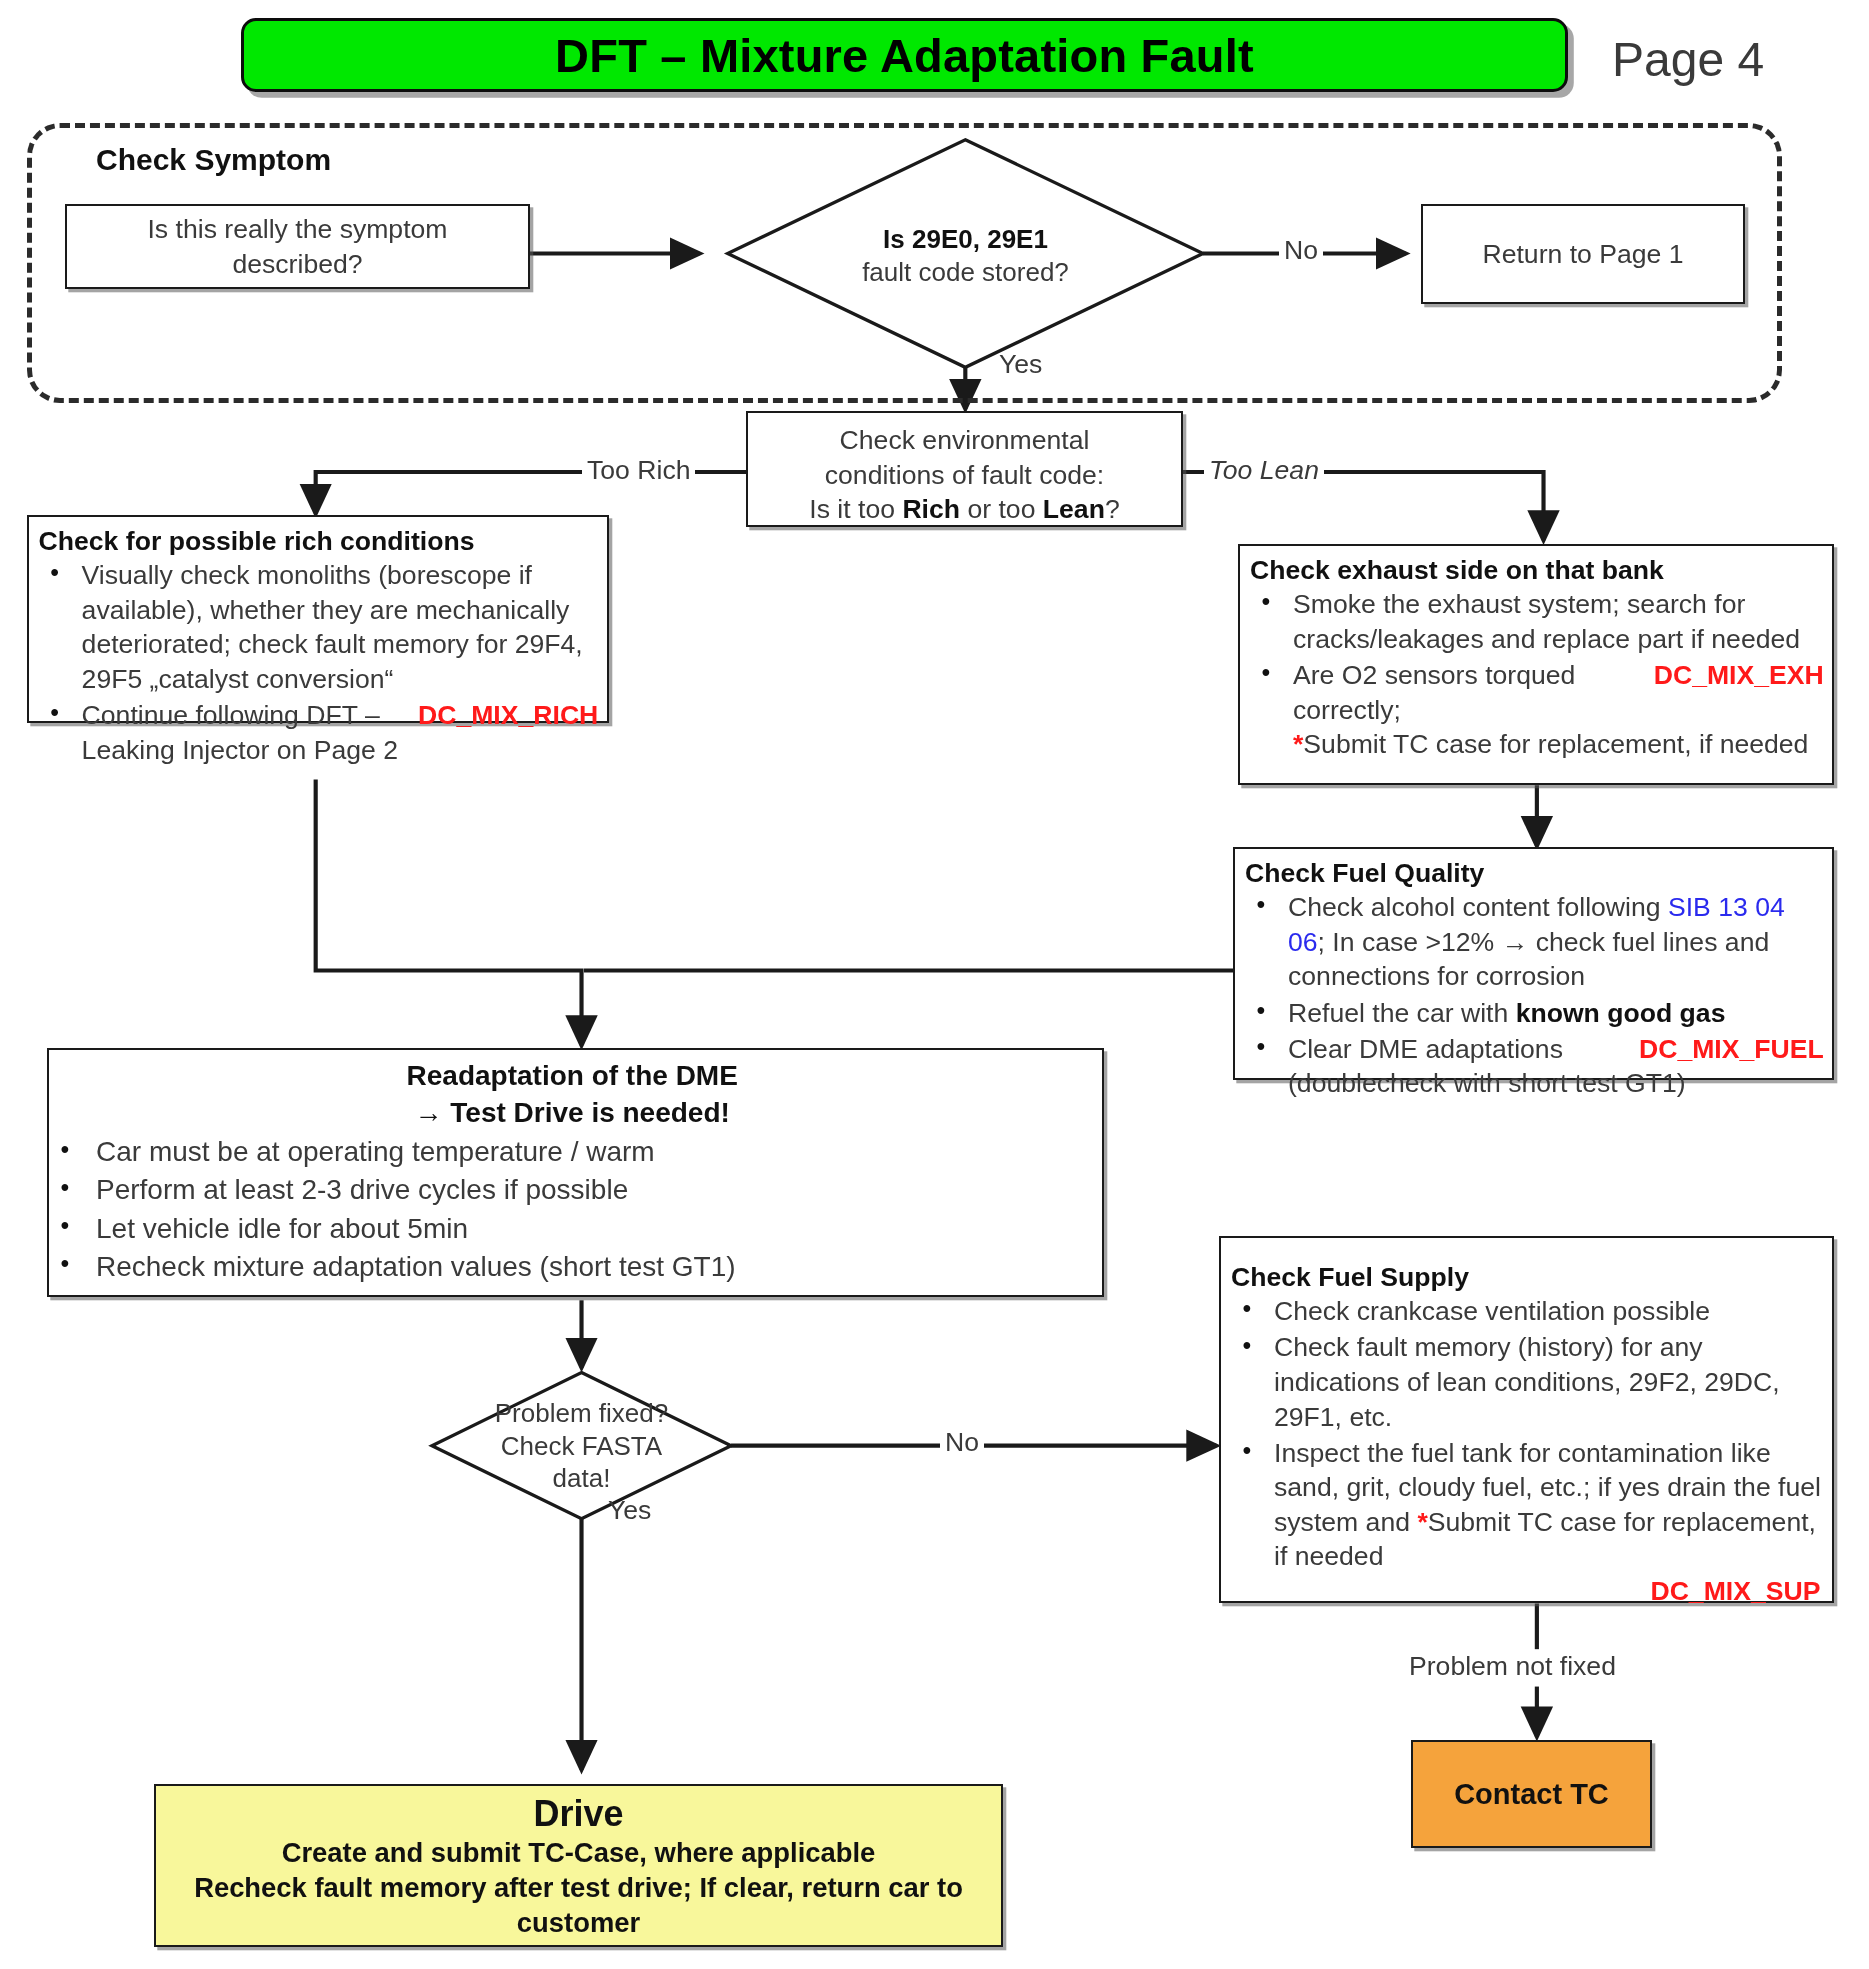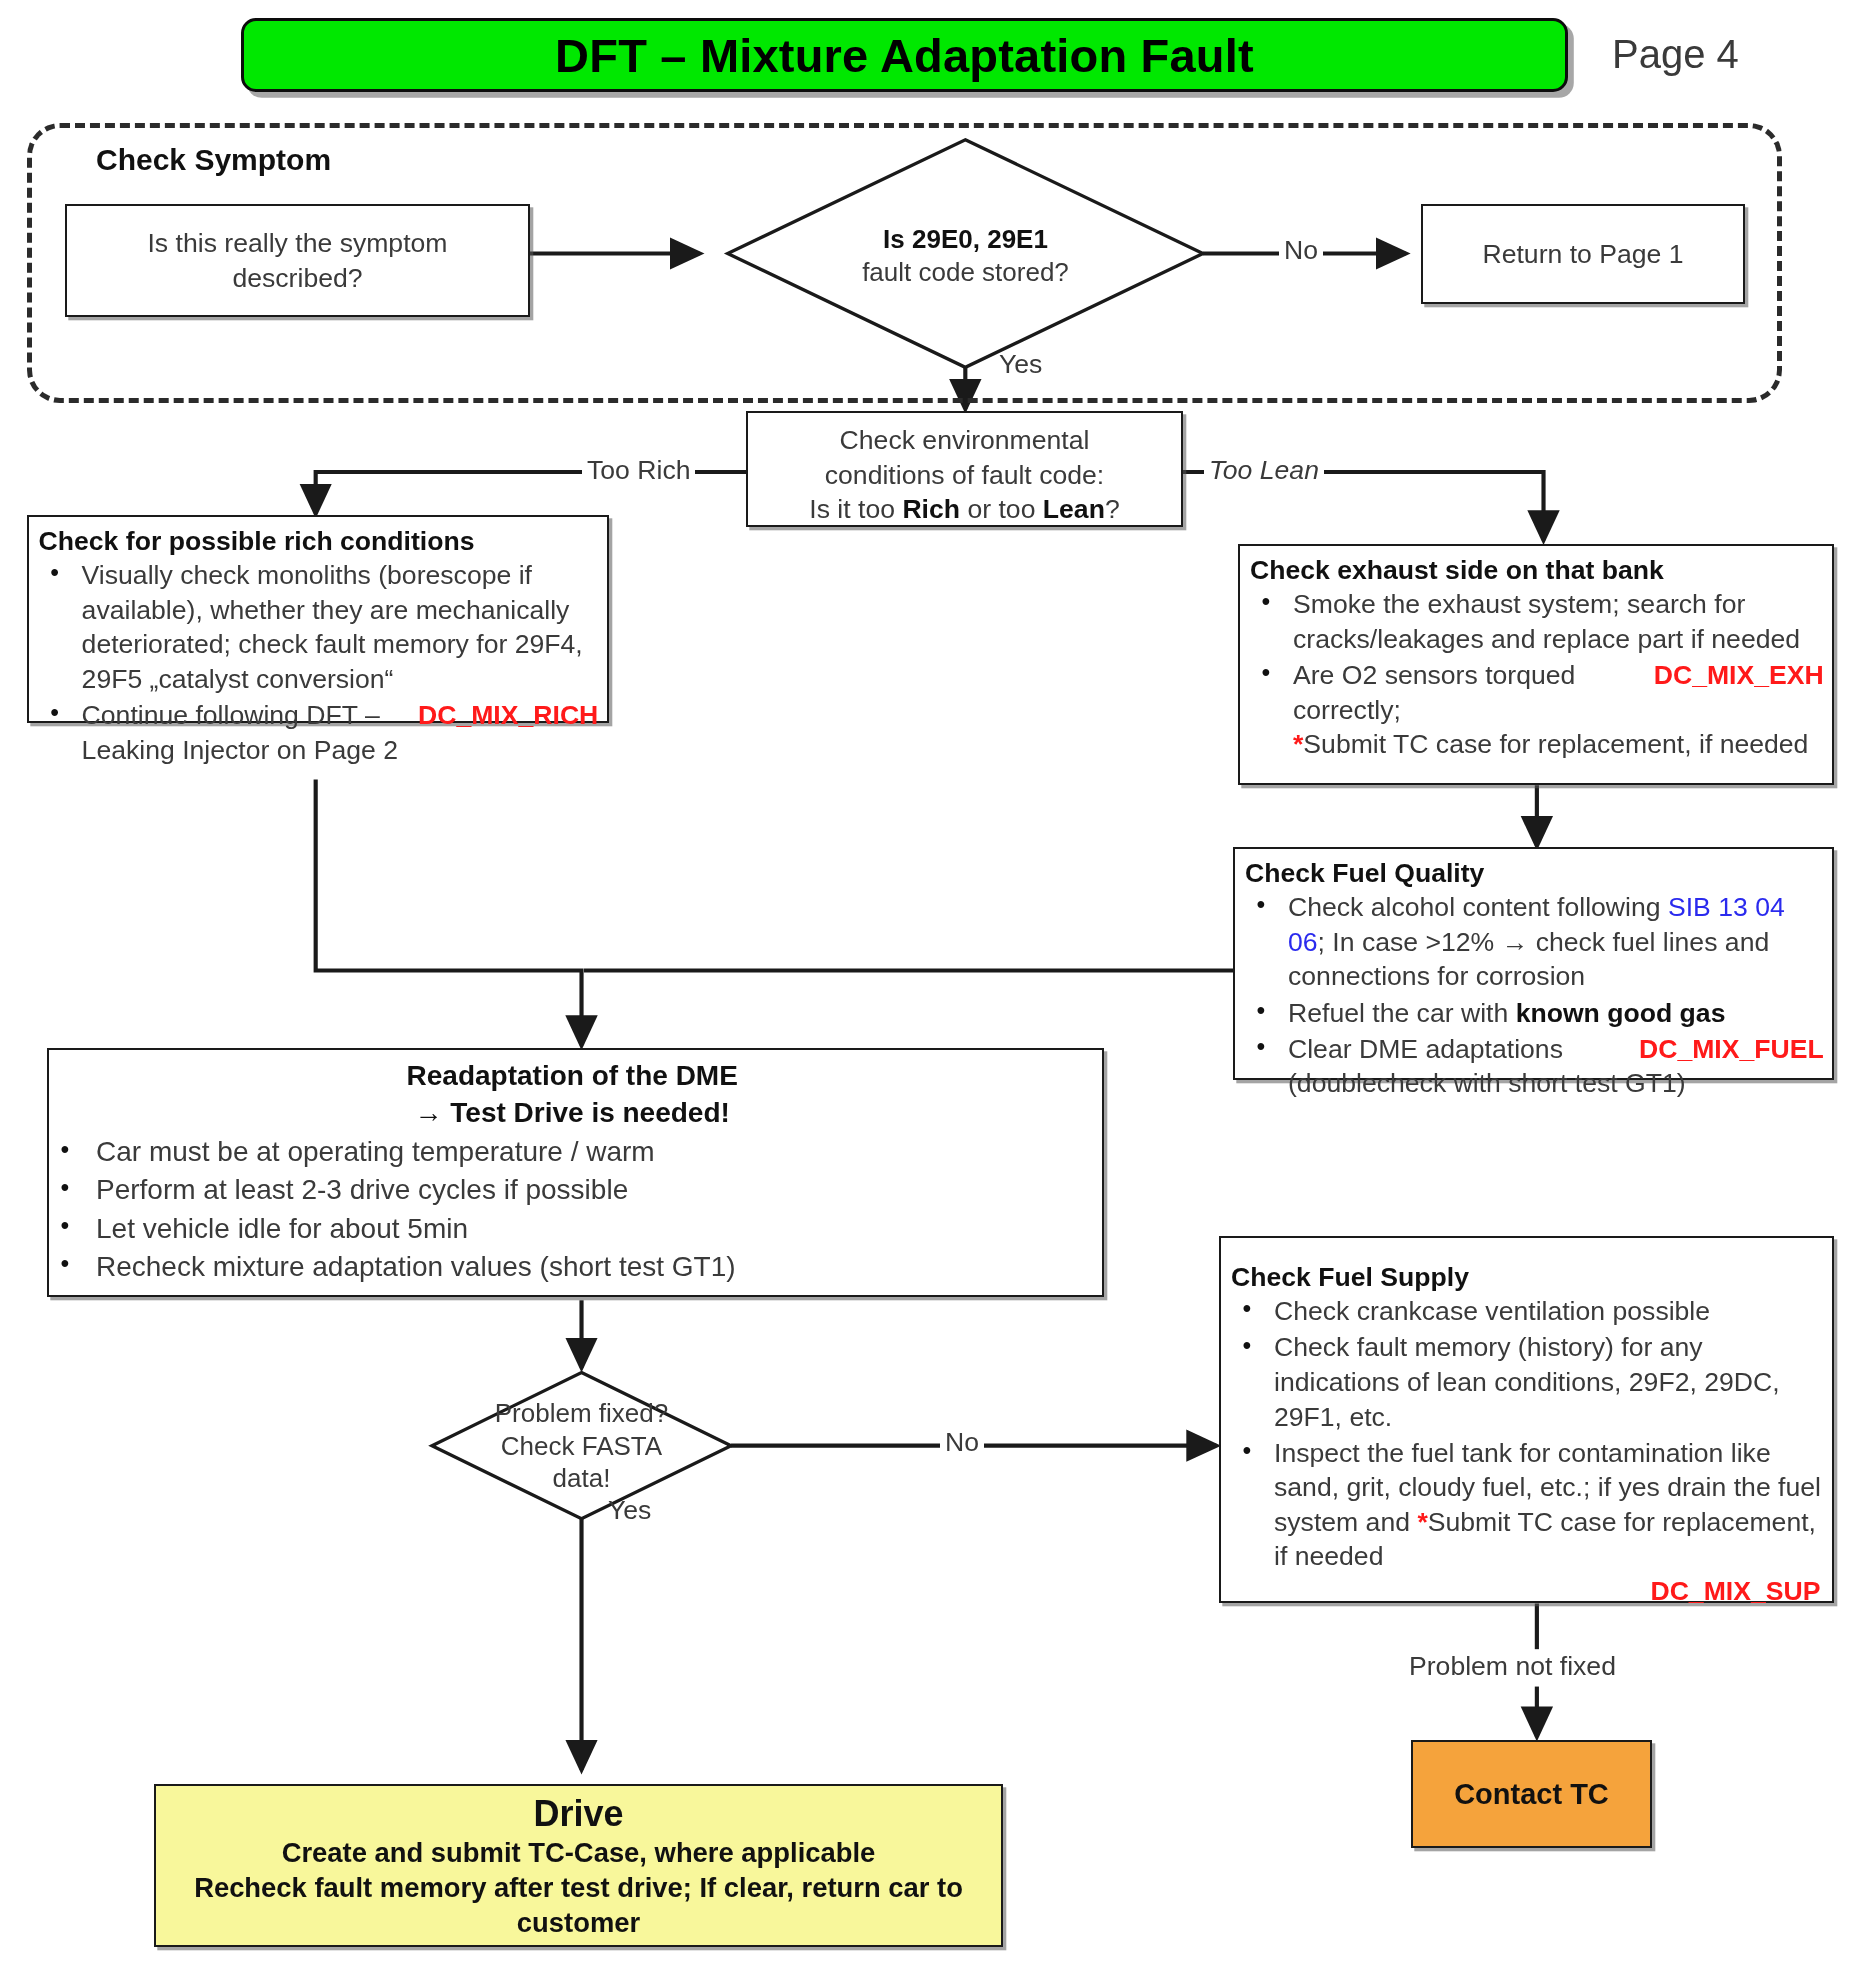--- a/index.html
+++ b/index.html
@@ -11,21 +11,21 @@
 
   
   .banner{
     position:absolute;border:3.3px solid #0c0c0c;border-radius:15px;
     background:var(--bn,#00e800);
     box-shadow:5.8px 5.8px 0 rgba(60,60,60,.45);
     display:flex;align-items:center;justify-content:center;
     color:#000;font-size:47px;font-weight:700;letter-spacing:0.2px;
   }
   .pagelabel{
-    position:absolute;font-size:40px;color:#3a3a3a;font-weight:400;
+    position:absolute;font-size:48px;color:#3a3a3a;font-weight:400;
     white-space:nowrap;
   }
 
   
   .dashgroup{
     position:absolute;border:5px dashed #2b2b2b;border-radius:33px;
   }
   .dashtitle{
     position:absolute;font-size:30px;font-weight:700;color:#111;white-space:nowrap;
   }
@@ -118,21 +118,21 @@
   </svg>
 
   <div class="banner" style="left: 241px; top: 18.3px; width: 1321px; height: 68px; --bn: #00e800;">
     <span>DFT – Mixture Adaptation Fault</span>
   </div>
   <div class="pagelabel" style="left:1612px;top:32px;">Page 4</div>
 
   <div class="dashgroup" style="left:26.6px;top:123px;width:1745px;height:270px;"></div>
   <div class="dashtitle" style="left:96px;top:143px;">Check Symptom</div>
 
-  <div class="box plain" style="left:65px;top:204px;width:465px;height:113px;">
+  <div class="box plain" style="left:65px;top:204px;width:465px;height:85px;">
     <div class="inner ctr t31">Is this really the symptom described?</div>
   </div>
 
   <div class="dtext" style="left:791px;top:223px;width:349px;">
     <div><b>Is 29E0, 29E1</b></div>
     <div>fault code stored?</div>
   </div>
 
   <div class="box plain" style="left:1421px;top:204px;width:324px;height:100px;">
     <div class="inner ctr t31">Return to Page 1</div>

